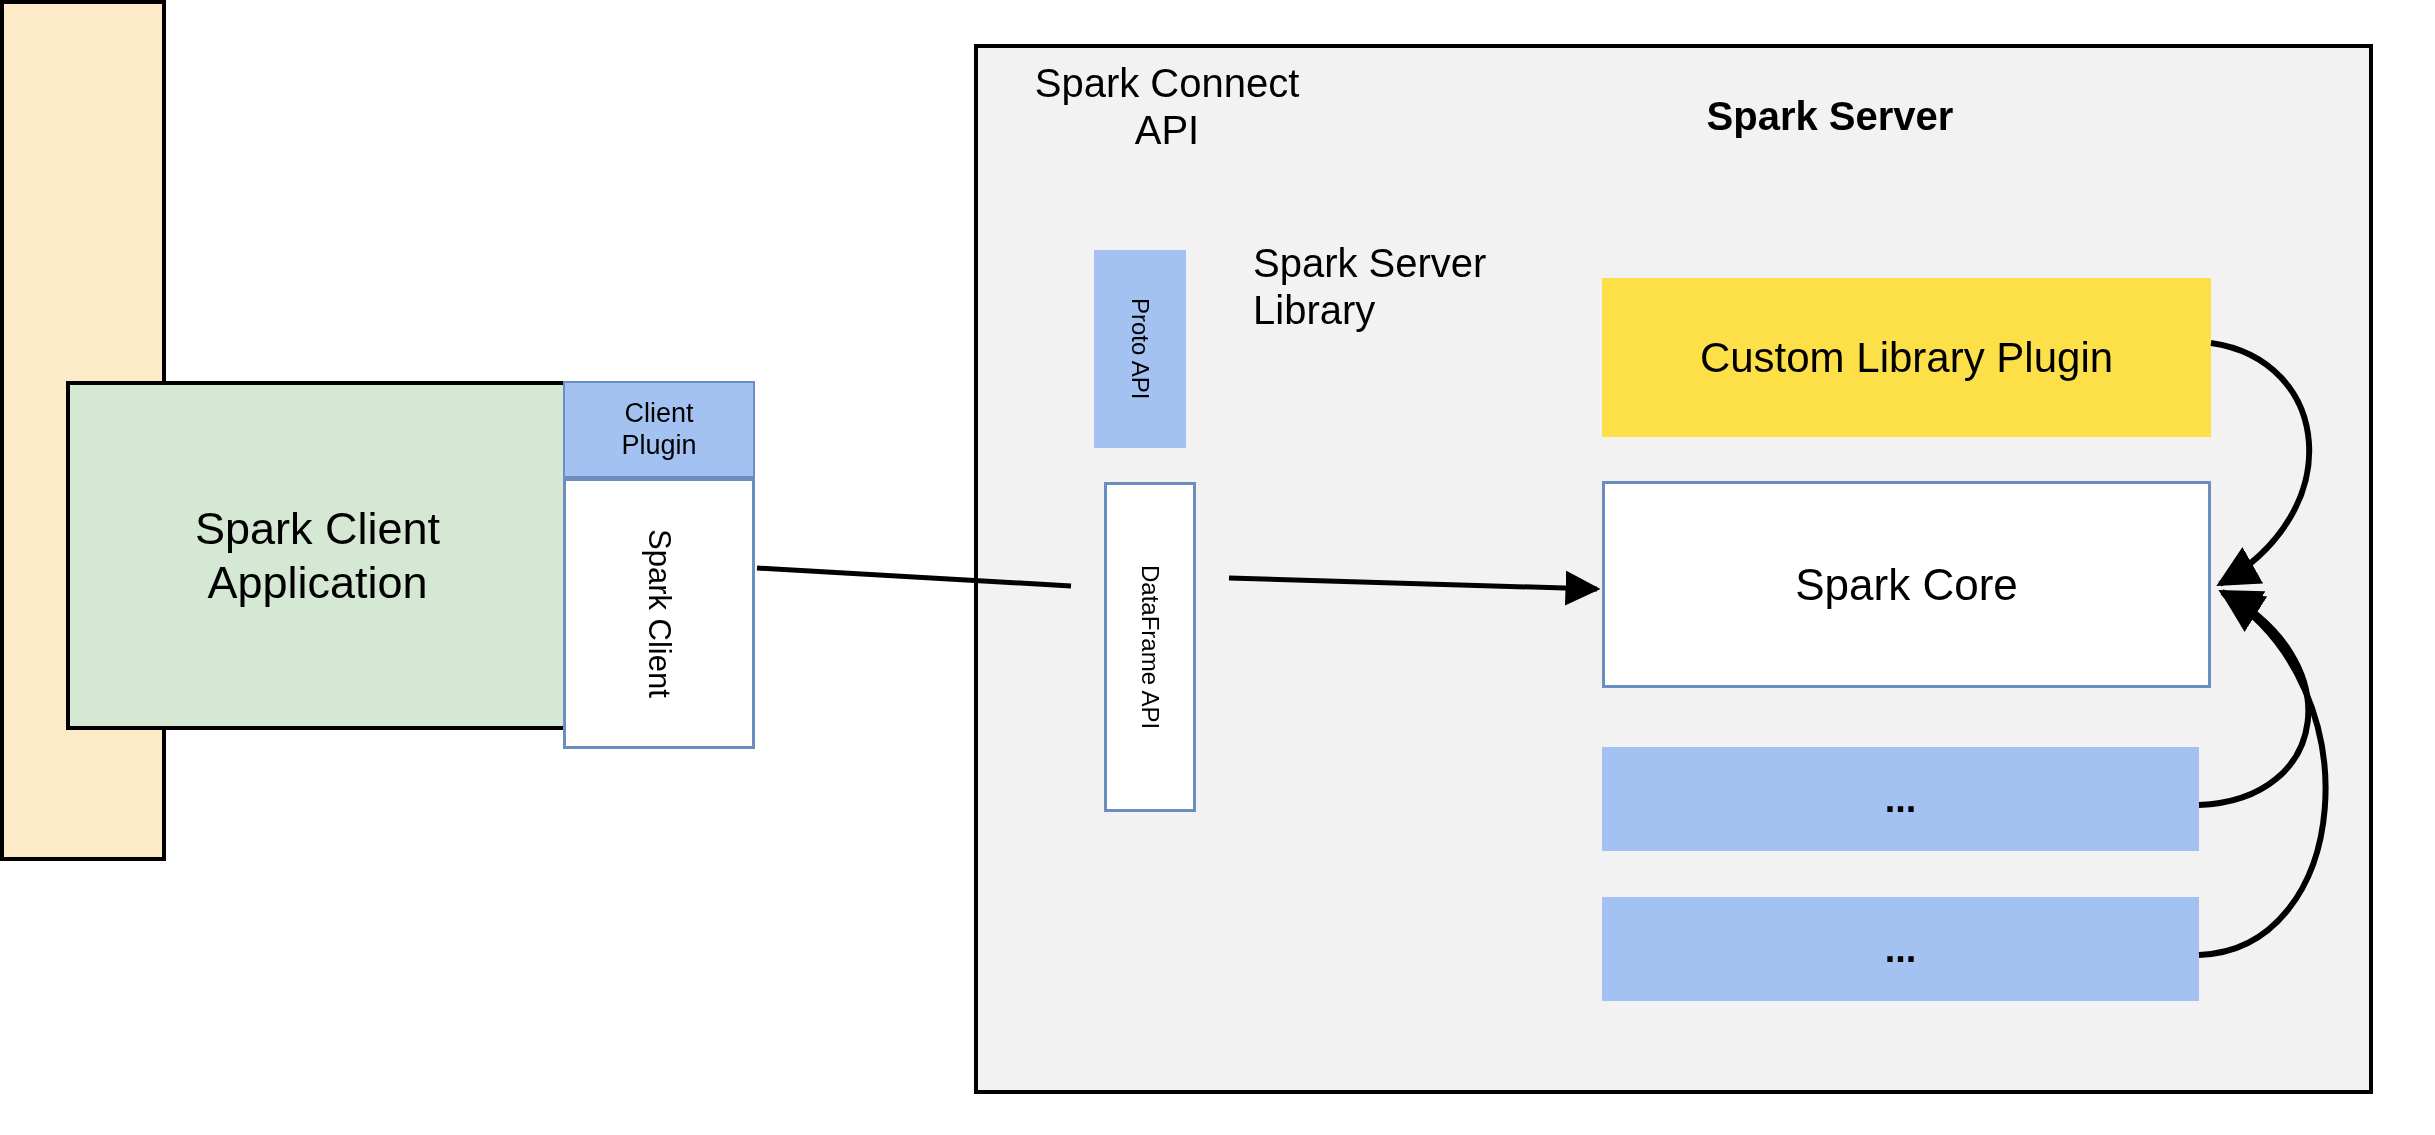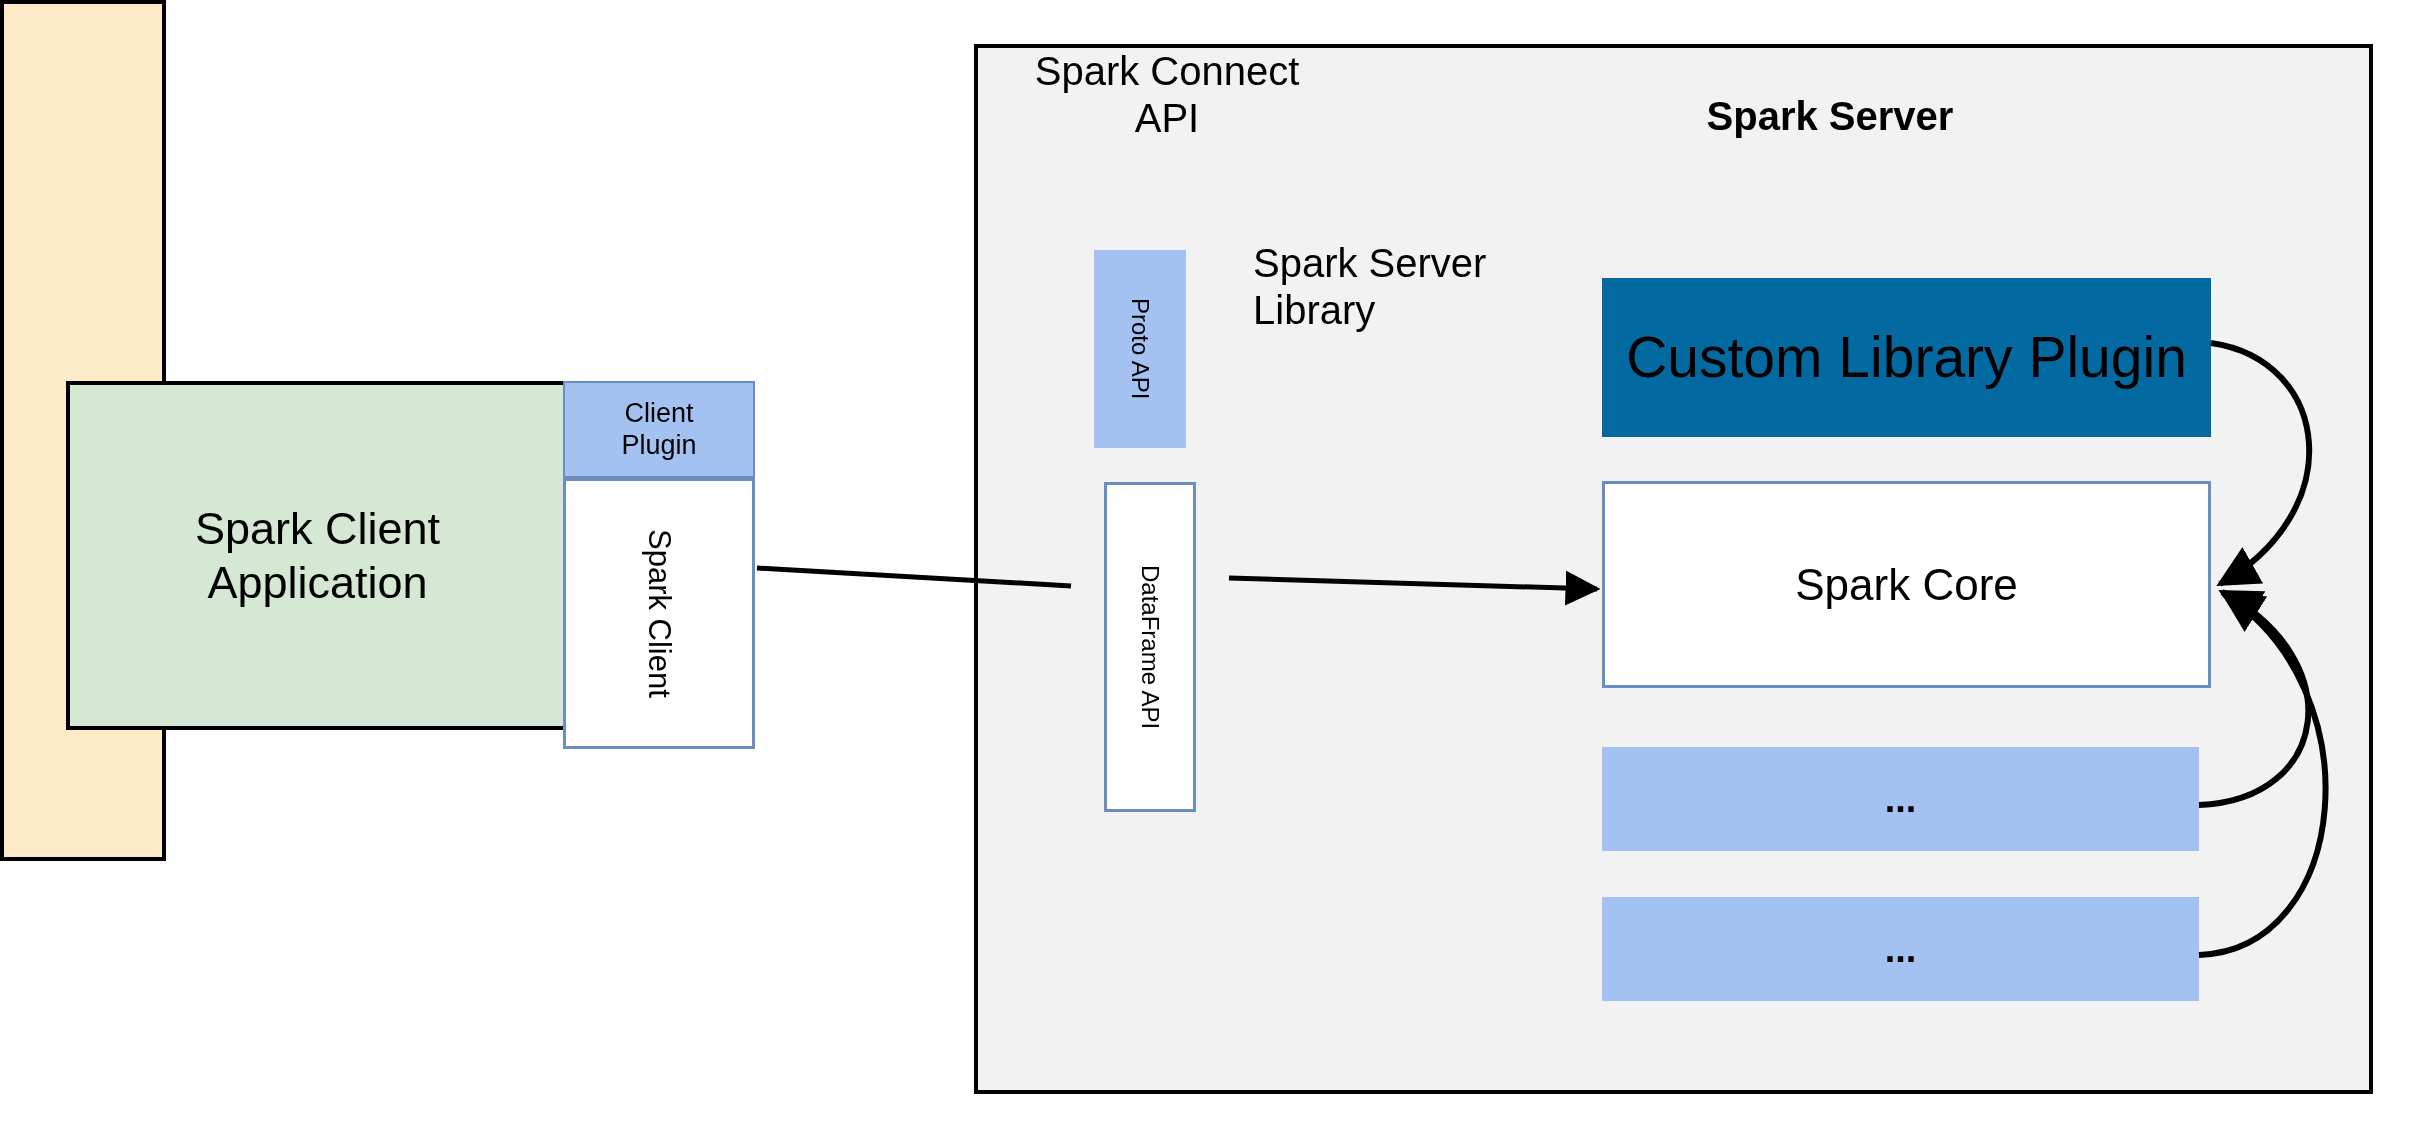--- a/index.html
+++ b/index.html
@@ -78,21 +78,21 @@
     width: 1399px;
     height: 1050px;
     background: #F2F2F2;
     border: 4px solid #000000;
     box-sizing: border-box;
     z-index: 1;
   }
 
   #spark-connect-api-label {
     left: 1012px;
-    top: 48px;
+    top: 60px;
     width: 310px;
     height: 84px;
     font-size: 40px;
     display: block;
     text-align: center;
     z-index: 5;
   }
   #spark-connect-api-label .lbl { white-space: pre-line; }
 
   #spark-server-title {
@@ -156,22 +156,22 @@
     z-index: 5;
   }
   #spark-server-library-label .lbl { white-space: pre-line; }
 
   
   #custom-library-plugin {
     left: 1602px;
     top: 278px;
     width: 609px;
     height: 159px;
-    background: #0369a1;
-    font-size: 57px;
+    background: #fde047;
+    font-size: 42px;
     z-index: 4;
   }
 
   #spark-core {
     left: 1602px;
     top: 481px;
     width: 609px;
     height: 207px;
     background: #FFFFFF;
     border: 3px solid #6C8EBF;

